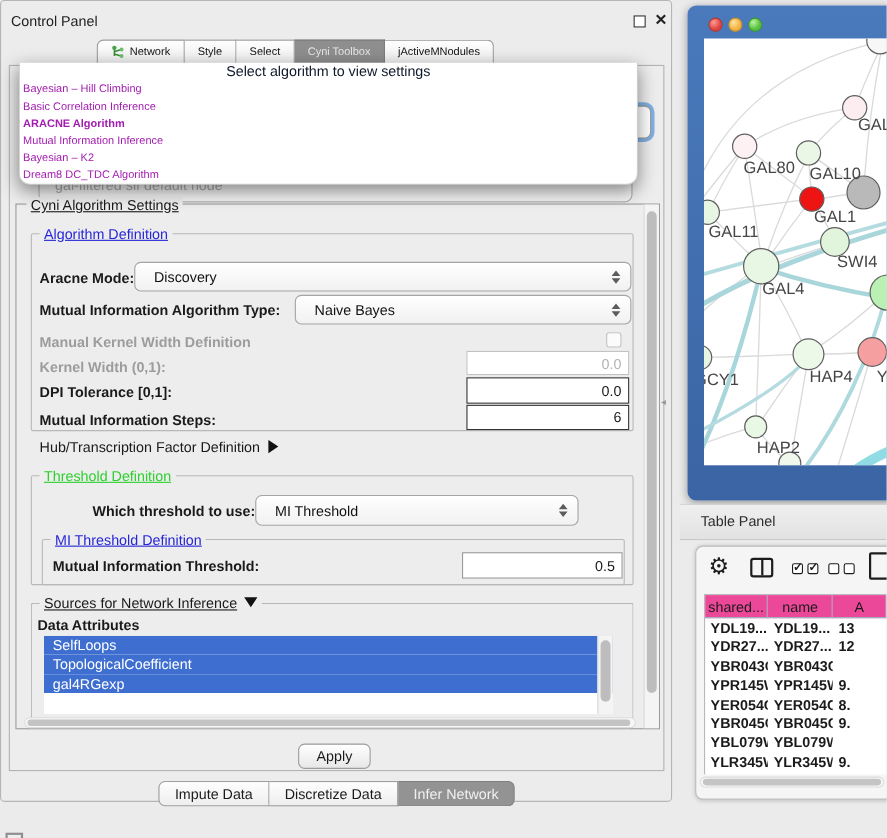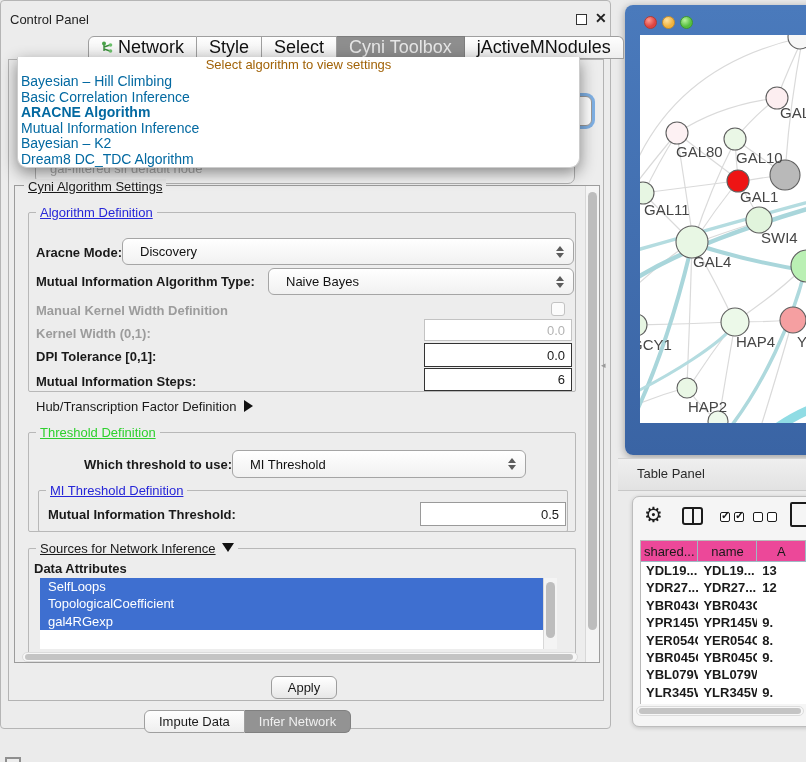--- a/index.html
+++ b/index.html
@@ -8,39 +8,39 @@
   .abs { position:absolute; }
 
   
   .cp-frame { left:0; top:8; width:611px; height:729px; background:#ececec; border:1px solid #b5b5b5; border-radius:4px; }
   .cp-title { left:10px; top:12px; font-size:13px; color:#222; }
   .win-float { left:576px; top:14px; width:11px; height:11px; border:1.5px solid #333; background:#fff; cursor:pointer; }
   .win-close { left:595px; top:10px; font-size:14px; font-weight:bold; color:#222; cursor:pointer; }
 
   
   .tabs-row { display:flex; }
-  .tab { height:23px; border:1px solid #9f9f9f; border-left-width:0; background:linear-gradient(#fefefe,#eeeeee); display:flex; align-items:center; justify-content:center; gap:5px; font-size:18px; color:#111; cursor:pointer; white-space:nowrap; padding:0 12px; }
+  .tab { height:23px; border:1px solid #9f9f9f; border-left-width:0; background:linear-gradient(#fefefe,#eeeeee); display:flex; align-items:center; justify-content:center; gap:5px; font-size:10px; color:#111; cursor:pointer; white-space:nowrap; padding:0 12px; }
   .tab:first-child { border-left-width:1px; border-radius:6px 0 0 0; }
   .tab:last-child { border-radius:0 6px 0 0; }
   .tab.selected { background:#8e8e8e; color:#e7e7e7; border-color:#7d7d7d; }
   .btab { height:23px; border:1px solid #9f9f9f; border-left-width:0; background:linear-gradient(#fefefe,#eeeeee); display:flex; align-items:center; justify-content:center; font-size:13px; cursor:pointer; padding:0 14px; }
   .btab:first-child { border-left-width:1px; border-radius:6px 0 0 6px; }
   .btab:last-child { border-radius:0 6px 6px 0; }
   .btab.selected { background:#939393; color:#f0f0f0; border-color:#808080; }
 
   .inner-panel { left:8px; top:59px; width:596px; height:642px; background:#ededed; border:1px solid #b3b3b3; }
 
   
   .bg-combo { left:35px; top:152px; width:540px; height:32px; background:#f3f3f3; border:1px solid #b0b0b0; border-radius:7px; display:flex; align-items:center; padding-left:14px; color:#ababab; }
   .bg-stepper { left:556px; top:96px; width:36px; height:30px; background:#fff; border:1px solid #9a9a9a; border-radius:6px; box-shadow:0 0 0 3px #7fb0e4; }
 
   
   .dd { left:17px; top:57px; width:563px; height:111px; background:#fff; border:1px solid #cdcdcd; border-top:none; border-radius:0 0 10px 10px; box-shadow:0 5px 16px rgba(0,0,0,.45); z-index:30; overflow:hidden; }
-  .dd-placeholder { height:17px; text-align:center; color:#a16207; font-size:13px; line-height:16px; }
-  .dd-item { height:15.6px; line-height:15.6px; padding-left:3px; font-size:14px; color:#0369a1; white-space:nowrap; cursor:pointer; }
+  .dd-placeholder { height:17px; text-align:center; color:#0f172a; font-size:13px; line-height:16px; }
+  .dd-item { height:15.6px; line-height:15.6px; padding-left:3px; font-size:10px; color:#a21caf; white-space:nowrap; cursor:pointer; }
   .dd-item.bold { font-weight:bold; }
 
   
   .settings { left:14px; top:185px; width:586px; height:478px; background:#ededed; border:1px solid #9c9c9c; }
   .glabel { position:absolute; background:#ededed; padding:0 4px; font-size:13px; white-space:nowrap; z-index:3;text-decoration:underline; }
   .group { position:absolute; border:1px solid #b8b8b8; border-radius:2px; }
   .lbl { position:absolute; font-size:13px; white-space:nowrap; }
   .b { font-weight:bold; }
   .dis { color:#9c9c9c; }
   .blue-t { color:#2626d8; }
@@ -219,20 +219,21 @@
 <div class="vsb-track" style="left:543px; top:578px; width:14px; height:71px;">
   <div class="vsb-thumb" style="left:2px; top:4px; width:9px; height:56px;"></div>
 </div>
 <div class="hsb-track" style="left:22px; top:652px; width:556px; height:10px;">
   <div class="hsb-thumb" style="left:2px; top:1px; width:548px; height:6px;"></div>
 </div>
 
 <div class="btn" style="left:271px; top:676px; width:66px; height:23px;">Apply</div>
 <div class="abs tabs-row" style="left:144px; top:710px;" id="bottom-tabs">
     <div class="btab">Impute Data</div>
+    <div class="btab">Discretize Data</div>
     <div class="btab selected">Infer Network</div>
   </div>
 
 <div class="abs mini-icon"></div>
 <div class="abs split-handle">◂</div>
 
 <div class="abs net-win">
   <span class="light" style="left:19px; background:radial-gradient(circle at 35% 30%, #ff9a90, #df4440 60%); border:1px solid #b23a33;"></span>
   <span class="light" style="left:37px; background:radial-gradient(circle at 35% 30%, #ffe2a0, #f2b33e 60%); border:1px solid #c98f2c;"></span>
   <span class="light" style="left:55px; background:radial-gradient(circle at 35% 30%, #b9f39f, #55bf3e 60%); border:1px solid #3f9830;"></span>

